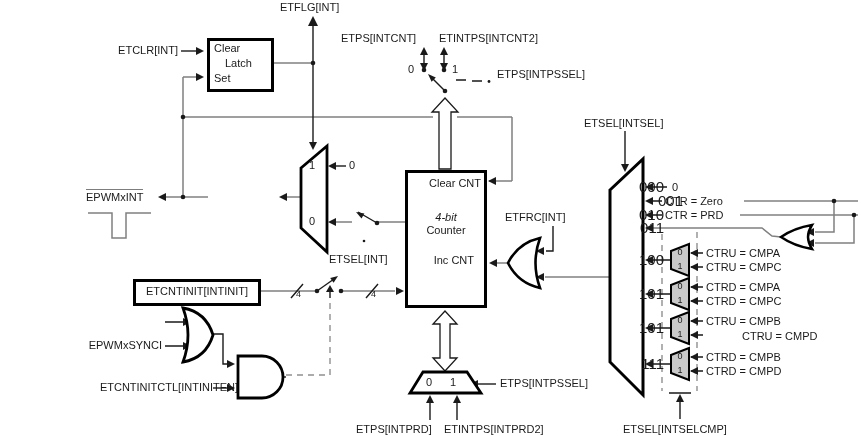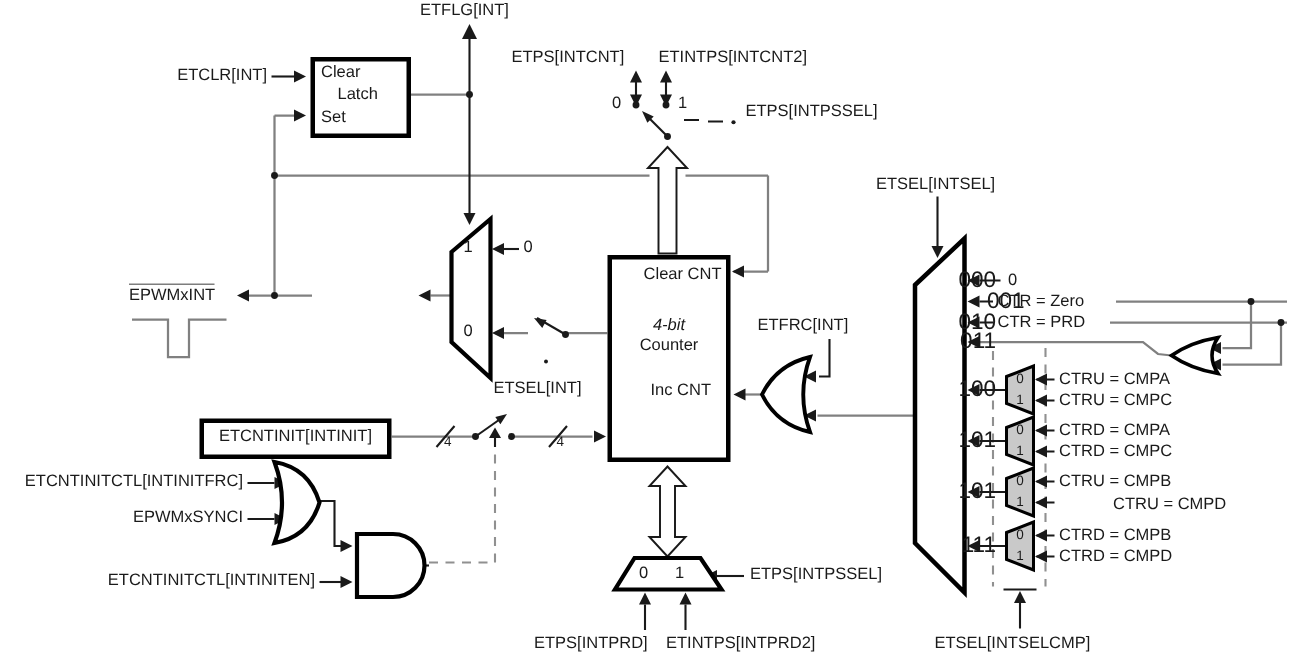--- a/index.html
+++ b/index.html
@@ -222,20 +222,19 @@
 <div class="lbl" style="left:706px;top:351px;">CTRD = CMPB</div>
 <div class="lbl" style="left:706px;top:365px;">CTRD = CMPD</div>
 
 <div class="lbl" style="left:426px;top:376px;">0</div>
 <div class="lbl" style="left:450px;top:376px;">1</div>
 <div class="lbl" style="left:500px;top:377px;">ETPS[INTPSSEL]</div>
 <div class="lbl" style="left:356px;top:423px;">ETPS[INTPRD]</div>
 <div class="lbl" style="left:444px;top:423px;">ETINTPS[INTPRD2]</div>
 <div class="lbl" style="left:623px;top:423px;">ETSEL[INTSELCMP]</div>
 
-<div class="lbl ra" style="left:0;top:315px;width:162px;">ETCNTINITCTL[INTINITFRC]</div>
 <div class="lbl ra" style="left:0;top:339px;width:162px;">EPWMxSYNCI</div>
-<div class="lbl ra" style="left:0;top:381px;width:210px;">ETCNTINITCTL[INTINITEN]</div>
+<div class="lbl ra" style="left:0;top:381px;width:210px;padding-left:28px;">ETCNTINITCTL[INTINITEN]</div>
 
 <div class="lbl small" style="left:296px;top:289px;">4</div>
 <div class="lbl small" style="left:371px;top:289px;">4</div>
 
 </div>
 
 </body></html>

